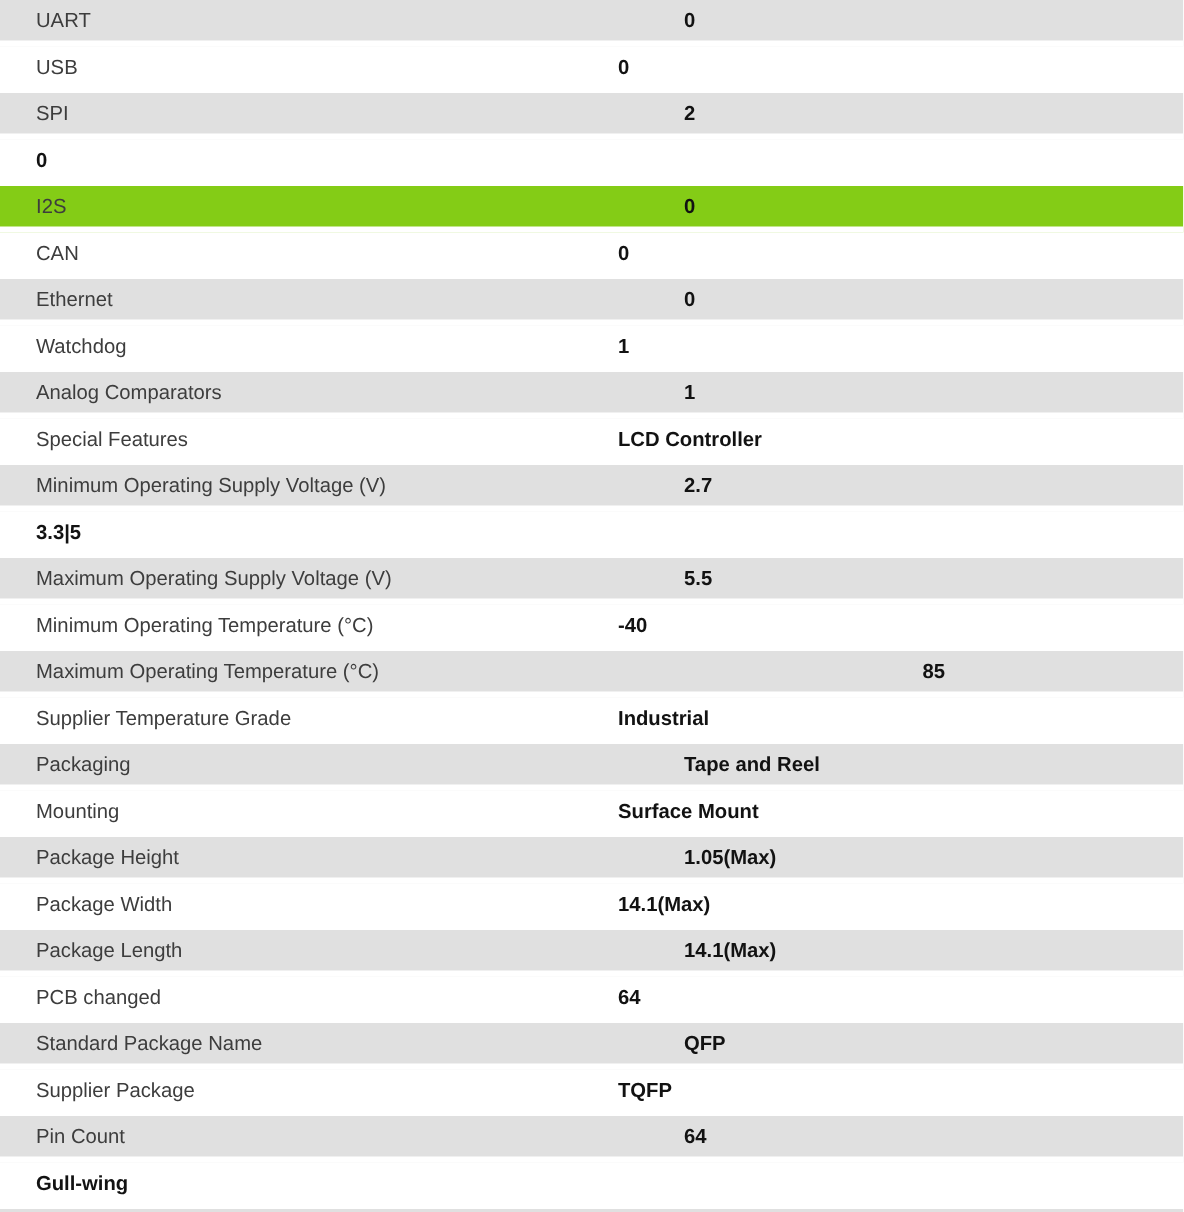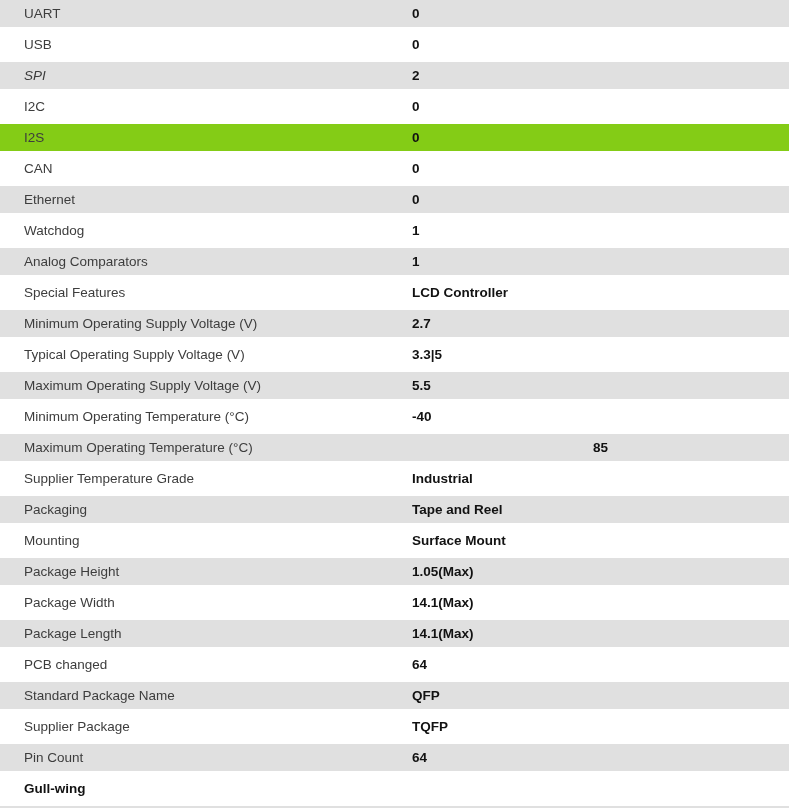--- a/index.html
+++ b/index.html
@@ -18,20 +18,21 @@
     height: 31px;
     box-sizing: border-box;
     display: flex;
     align-items: center;
     padding-left: 24px;
     border-bottom: 4px solid #ffffff;
     background: #ffffff;
   }
   .spec-row.stripe {
     background: #e0e0e0;
+    gap: 44px;
   }
   .spec-label {
     width: 388px;
     flex: 0 0 388px;
     font-size: 13.5px;
     line-height: 1;
     color: #3d3d3d;
     font-weight: 400;
     white-space: nowrap;
   }
@@ -58,26 +59,25 @@
       <span class="spec-label" style="color: rgb(61, 61, 61);">UART</span>
       <span class="spec-value" style="color: rgb(18, 18, 18);">0</span>
     </div>
 
     <div class="spec-row">
       <span class="spec-label" style="color: rgb(61, 61, 61);">USB</span>
       <span class="spec-value" style="color: rgb(18, 18, 18);">0</span>
     </div>
 
     <div class="spec-row stripe" style="background: rgb(224, 224, 224);">
-      <span class="spec-label" style="color: rgb(61, 61, 61); font-style: italic;">SPI</span>
+      <span class="spec-label" style="color: rgb(61, 61, 61);">SPI</span>
       <span class="spec-value" style="color: rgb(18, 18, 18);">2</span>
     </div>
 
     <div class="spec-row">
-      <span class="spec-label" style="color: rgb(61, 61, 61);">I2C</span>
       <span class="spec-value" style="color: rgb(18, 18, 18);">0</span>
     </div>
 
     <div class="spec-row stripe" style="background: #84cc16;">
       <span class="spec-label" style="color: rgb(61, 61, 61);">I2S</span>
       <span class="spec-value" style="color: rgb(18, 18, 18);">0</span>
     </div>
 
     <div class="spec-row">
       <span class="spec-label" style="color: rgb(61, 61, 61);">CAN</span>
@@ -103,21 +103,20 @@
       <span class="spec-label" style="color: rgb(61, 61, 61);">Special Features</span>
       <span class="spec-value" style="color: rgb(18, 18, 18);">LCD Controller</span>
     </div>
 
     <div class="spec-row stripe" style="background: rgb(224, 224, 224);">
       <span class="spec-label" style="color: rgb(61, 61, 61);">Minimum Operating Supply Voltage (V)</span>
       <span class="spec-value" style="color: rgb(18, 18, 18);">2.7</span>
     </div>
 
     <div class="spec-row">
-      <span class="spec-label" style="color: rgb(61, 61, 61);">Typical Operating Supply Voltage (V)</span>
       <span class="spec-value" style="color: rgb(18, 18, 18);">3.3|5</span>
     </div>
 
     <div class="spec-row stripe" style="background: rgb(224, 224, 224);">
       <span class="spec-label" style="color: rgb(61, 61, 61);">Maximum Operating Supply Voltage (V)</span>
       <span class="spec-value" style="color: rgb(18, 18, 18);">5.5</span>
     </div>
 
     <div class="spec-row">
       <span class="spec-label" style="color: rgb(61, 61, 61);">Minimum Operating Temperature (°C)</span>

